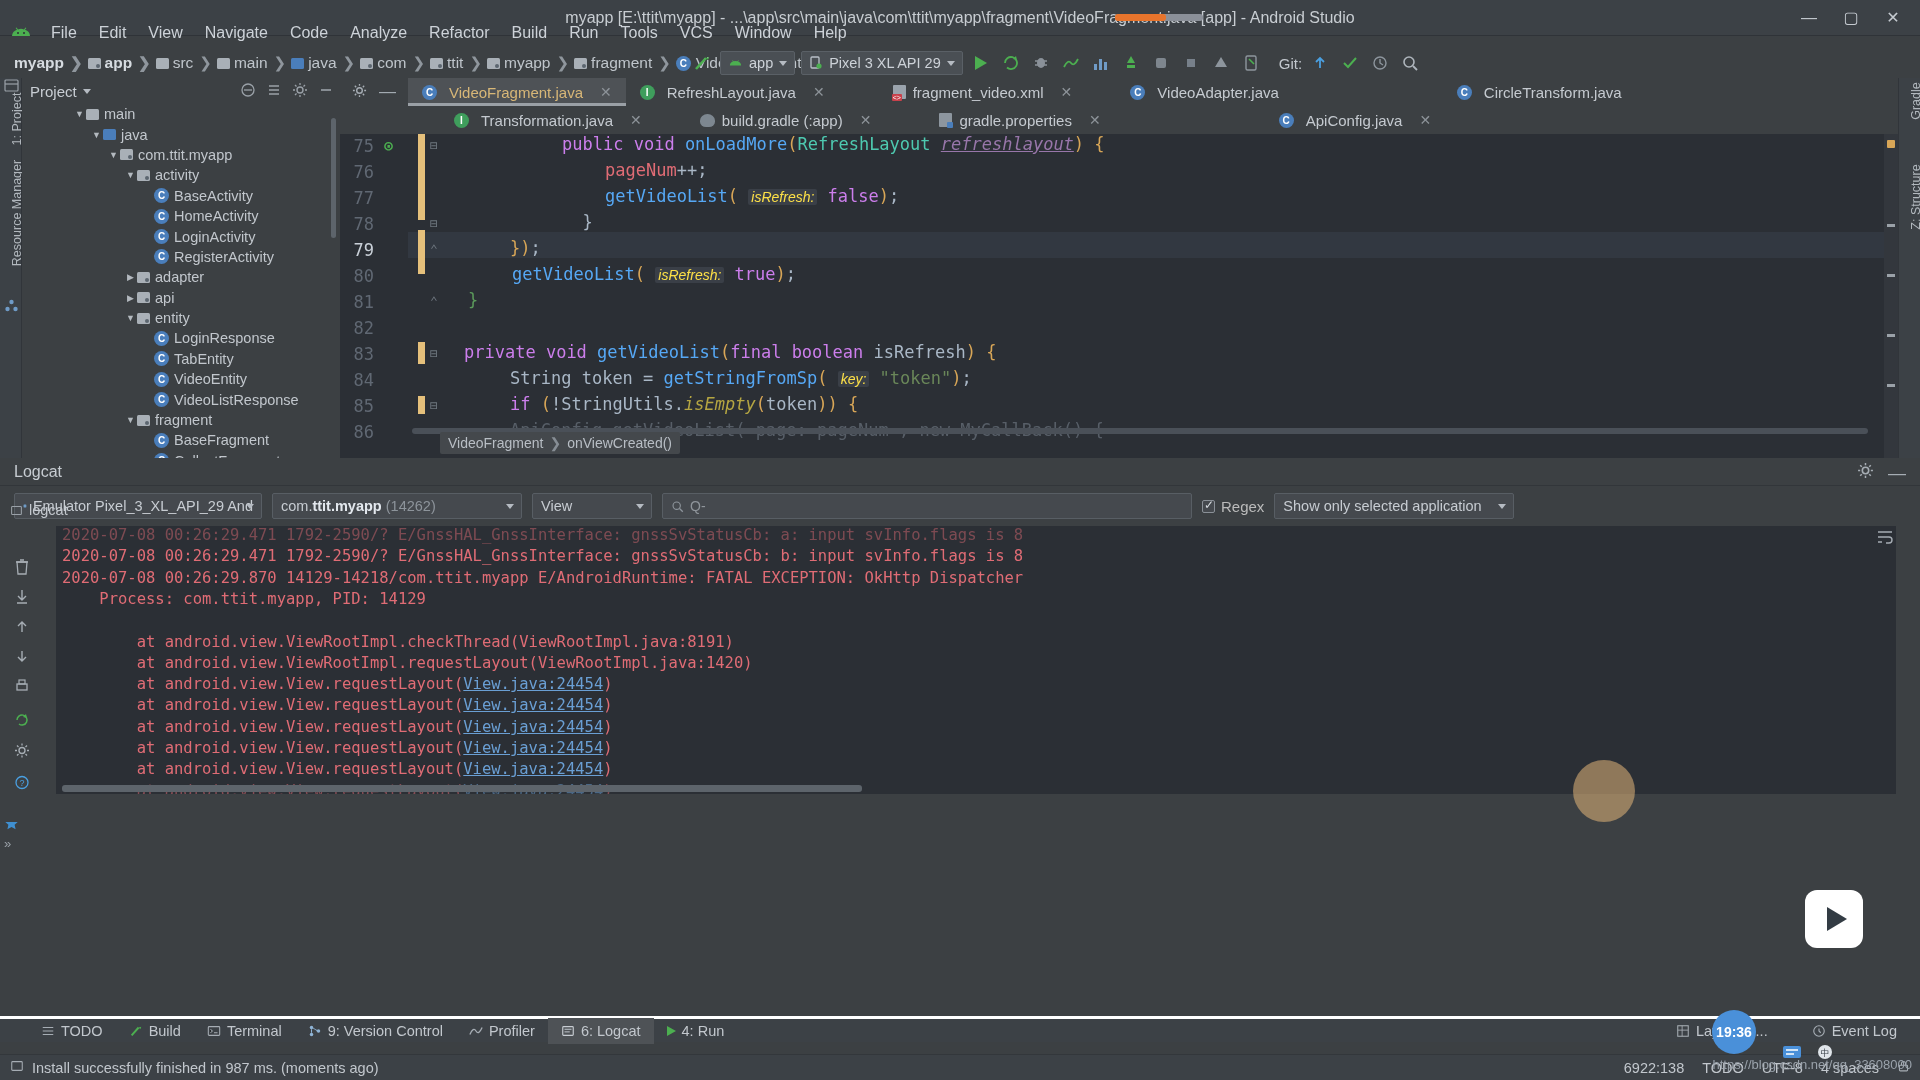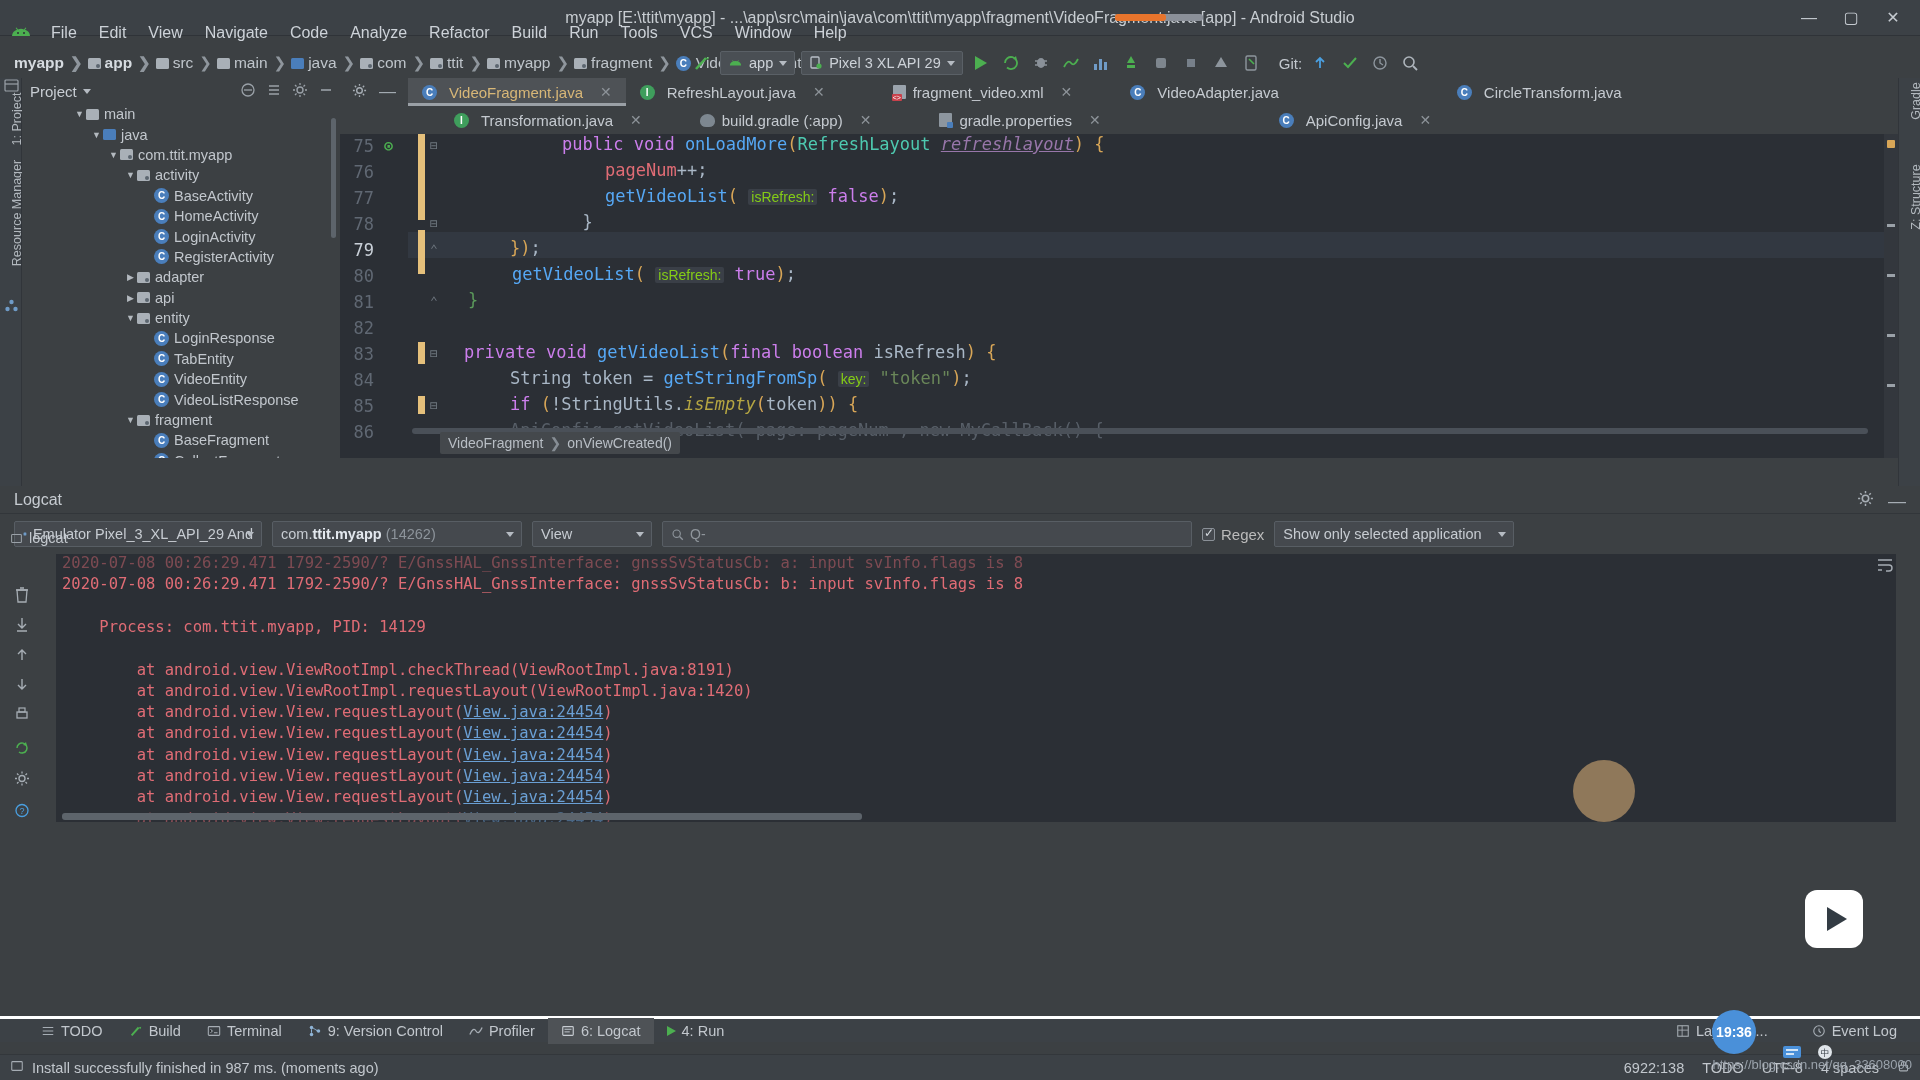--- a/index.html
+++ b/index.html
@@ -116,35 +116,35 @@
   .gutter { position:absolute; left:0; top:0; width:68px; height:100%; background:#2b2f35; }
   .ln { position:absolute; right:34px; color:#606873; font-size:17px; font-family:"DejaVu Sans Mono", monospace;margin-left:16px; }
   .changebar { position:absolute; left:78px; width:7px; background:#e5c07b; }
   .code-line { position:absolute; left:110px; white-space:pre; font-family:"DejaVu Sans Mono", monospace; font-size:17px; }
   .cur-line { position:absolute; left:68px; right:0; height:26px; background:#323841; }
 
   
   .kw { color:#cc7eec; }
   .mth { color:#56a8f5; } .typ { color:#4ec9b0; }
   .fld { color:#e06c75; } .pun { color:#d8a657; }
-  .plain { color:#a9b7c6; } .param { color:#84cc16; font-family:"Liberation Sans",sans-serif; font-size:14px;
-     background:#3a3f47; border-radius:2px; padding:0 3px; }
+  .plain { color:#a9b7c6; } .param { color:#fde047; font-family:"Liberation Sans",sans-serif; font-size:14px;
+     background:#3a3f47; border-radius:2px; padding:0 3px;font-style:italic; }
   .grn { color:#5b9a5b; } .ital { font-style:italic; color:#9876aa; }
   .bool { color:#cc7eec; }
 
   .bcrumb-bottom {
     position:absolute; left:100px; bottom:4px; height:22px; background:#44484c; border-radius:2px;
     display:flex; align-items:center; padding:0 8px; gap:6px; font-size:14px; color:#b8bec5;
     font-family:"Liberation Sans", sans-serif;
   }
   .hscroll { position:absolute; left:72px; right:30px; bottom:24px; height:6px; background:#4a5058; border-radius:3px; }
   .marker-col { position:absolute; right:0; top:56px; width:14px; bottom:0; background:#33373d; }
 
   
-  .logcat { position:absolute; left:0; top:458px; right:0; height:364px; background:#3c4043;margin-top:28px; }
+  .logcat { position:absolute; left:0; top:458px; right:0; height:364px; background:#3c4043; }
   .lc-header { height:28px; display:flex; align-items:center; padding-left:14px; color:#c7ccd2; font-size:16px; border-bottom:1px solid #32363a; position:relative;}
   .lc-header .rt { position:absolute; right:14px; top:4px; display:flex; gap:14px; align-items:center; }
   .lc-controls { height:40px; display:flex; align-items:center; gap:10px; padding:0 14px; }
   .sel {
     height:26px; background:#45494e; border:1px solid #585e64; border-radius:2px;
     display:flex; align-items:center; padding:0 8px; gap:6px; color:#c7ccd2; font-size:14.5px; position:relative; white-space:nowrap;
   }
   .sel .cr { position:absolute; right:7px; }
   .srch {
     height:26px; background:#45494e; border:1px solid #585e64; border-radius:2px;
@@ -780,20 +780,21 @@
         <svg width="16" height="17" viewBox="0 0 16 16">
             <circle cx="8" cy="8" r="6" stroke="#4a9fe0" fill="none" stroke-width="1.3"></circle>
             <text x="8" y="11.5" font-size="9" fill="#4a9fe0" text-anchor="middle" font-family="sans-serif">?</text>
           </svg>
       </span>
     </div>
 
     <div class="lc-body">
       <div class="lg err" style="top:0px; left:6px; opacity:0.45;">2020-07-08 00:26:29.471 1792-2590/? E/GnssHAL_GnssInterface: gnssSvStatusCb: a: input svInfo.flags is 8</div>
       <div class="lg err" style="top:21px; left:6px;">2020-07-08 00:26:29.471 1792-2590/? E/GnssHAL_GnssInterface: gnssSvStatusCb: b: input svInfo.flags is 8</div>
+      <div class="lg err" style="top:43px; left:6px;">2020-07-08 00:26:29.870 14129-14218/com.ttit.myapp E/AndroidRuntime: FATAL EXCEPTION: OkHttp Dispatcher</div>
       <div class="lg err" style="top:64px; left:6px;">    Process: com.ttit.myapp, PID: 14129</div>
       <div class="lg err" style="top:107px; left:6px;">        at android.view.ViewRootImpl.checkThread(ViewRootImpl.java:8191)</div>
       <div class="lg err" style="top:128px; left:6px;">        at android.view.ViewRootImpl.requestLayout(ViewRootImpl.java:1420)</div>
       <div class="lg err" style="top:149px; left:6px;">        at android.view.View.requestLayout(<span class="lnk">View.java:24454</span>)</div>
       <div class="lg err" style="top:170px; left:6px;">        at android.view.View.requestLayout(<span class="lnk">View.java:24454</span>)</div>
       <div class="lg err" style="top:192px; left:6px;">        at android.view.View.requestLayout(<span class="lnk">View.java:24454</span>)</div>
       <div class="lg err" style="top:213px; left:6px;">        at android.view.View.requestLayout(<span class="lnk">View.java:24454</span>)</div>
       <div class="lg err" style="top:234px; left:6px;">        at android.view.View.requestLayout(<span class="lnk">View.java:24454</span>)</div>
       <div class="lg err" style="top:256px; left:6px; opacity:0.5;">        at android.view.View.requestLayout(<span class="lnk">View.java:24454</span>)</div>
       <div style="position:absolute; left:6px; right:10px; bottom:2px; height:7px; background:#5d646b; border-radius:3px; width:800px;"></div>

